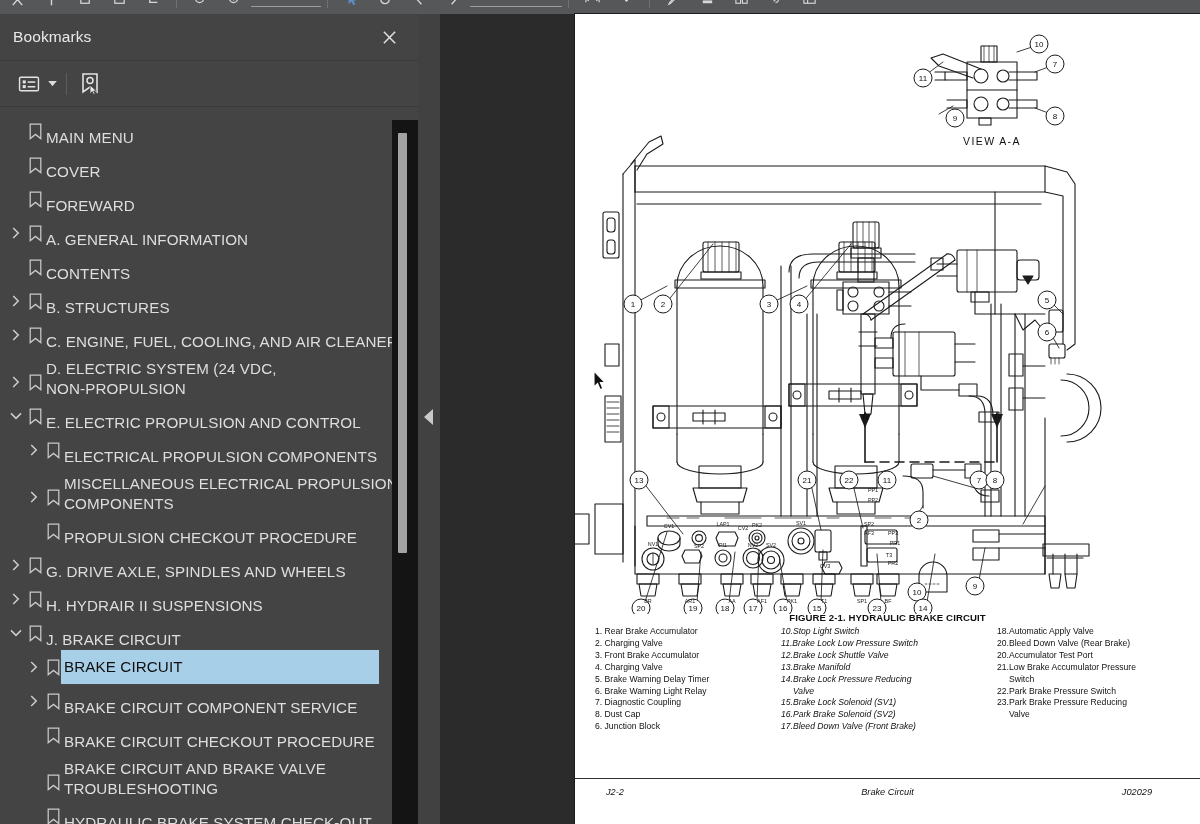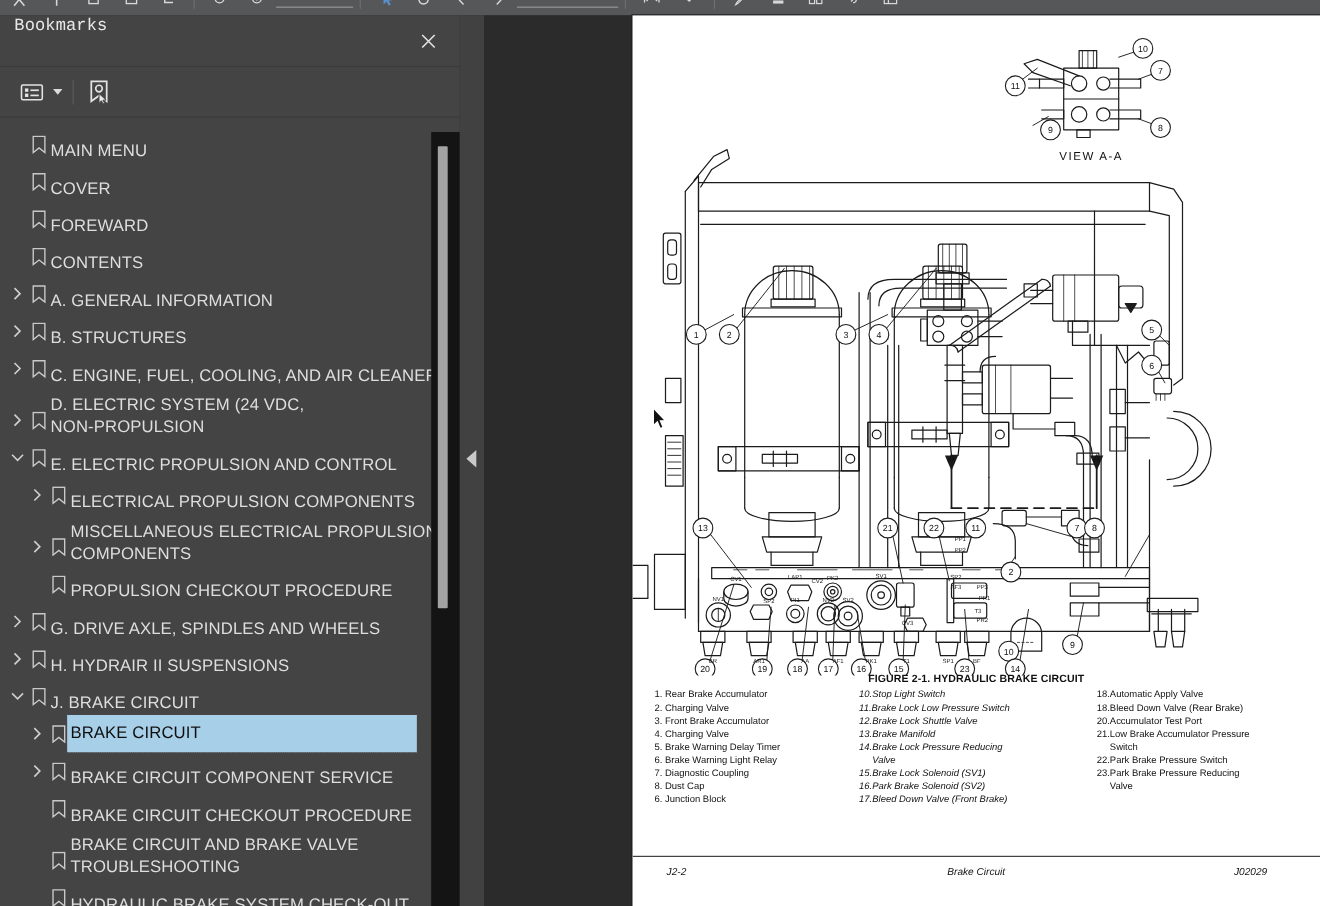--- a/index.html
+++ b/index.html
@@ -26,21 +26,21 @@
   .tb-ic svg{display:block}
 
   
   .sidebar{
     position:absolute;left:0;top:14px;width:418px;height:810px;
     background:#444444;
   }
   .sb-header{
     position:relative;height:46px;
     border-bottom:1px solid #3a3a3a;
-    display:flex;align-items:flex-start;font-family:Liberation Mono, monospace;
+    display:flex;align-items:center;
   }
   .sb-title{
     margin-left:13px;color:#e9e9e9;font-size:15.5px;letter-spacing:.1px;
   }
   .sb-close{
     position:absolute;right:18px;top:50%;transform:translateY(-50%);
     width:22px;height:22px;color:#e0e0e0;display:flex;align-items:center;justify-content:center;
     cursor:pointer;
   }
   .sb-toolbar{
@@ -328,43 +328,43 @@
           </div>
           <div class="bmk">
             <svg width="13" height="17" viewBox="0 0 13 17">
               <path d="M1.2 1 L11.8 1 L11.8 15.6 L6.5 11.4 L1.2 15.6 Z" stroke="#c9c9c9" stroke-width="1.25" fill="none"></path>
             </svg>
           </div>
           <div class="label">FOREWARD</div>
         </div>
         <div class="row lvl0">
           <div class="tw">
-            <div class="twisty empty"></div>
-          </div>
-          <div class="bmk">
-            <svg width="13" height="17" viewBox="0 0 13 17">
-              <path d="M1.2 1 L11.8 1 L11.8 15.6 L6.5 11.4 L1.2 15.6 Z" stroke="#c9c9c9" stroke-width="1.25" fill="none"></path>
-            </svg>
-          </div>
-          <div class="label">CONTENTS</div>
-        </div>
-        <div class="row lvl0">
-          <div class="tw">
             <div class="twisty">
               <svg width="8" height="12" viewBox="0 0 8 12">
                 <path d="M1.2 1 L6.2 6 L1.2 11" stroke="#cfcfcf" stroke-width="1.5" fill="none"></path>
               </svg>
             </div>
           </div>
           <div class="bmk">
             <svg width="13" height="17" viewBox="0 0 13 17">
               <path d="M1.2 1 L11.8 1 L11.8 15.6 L6.5 11.4 L1.2 15.6 Z" stroke="#c9c9c9" stroke-width="1.25" fill="none"></path>
             </svg>
           </div>
           <div class="label">A. GENERAL INFORMATION</div>
+        </div>
+        <div class="row lvl0">
+          <div class="tw">
+            <div class="twisty empty"></div>
+          </div>
+          <div class="bmk">
+            <svg width="13" height="17" viewBox="0 0 13 17">
+              <path d="M1.2 1 L11.8 1 L11.8 15.6 L6.5 11.4 L1.2 15.6 Z" stroke="#c9c9c9" stroke-width="1.25" fill="none"></path>
+            </svg>
+          </div>
+          <div class="label">CONTENTS</div>
         </div>
         <div class="row lvl0">
           <div class="tw">
             <div class="twisty">
               <svg width="8" height="12" viewBox="0 0 8 12">
                 <path d="M1.2 1 L6.2 6 L1.2 11" stroke="#cfcfcf" stroke-width="1.5" fill="none"></path>
               </svg>
             </div>
           </div>
           <div class="bmk">
@@ -958,21 +958,21 @@
               <div class="lg-item">12.Brake Lock Shuttle Valve</div>
               <div class="lg-item">13.Brake Manifold</div>
               <div class="lg-item">14.Brake Lock Pressure Reducing
      Valve</div>
               <div class="lg-item">15.Brake Lock Solenoid (SV1)</div>
               <div class="lg-item">16.Park Brake Solenoid (SV2)</div>
               <div class="lg-item">17.Bleed Down Valve (Front Brake)</div>
             </div>
           <div class="lg-col c3" id="lg3">
               <div class="lg-item">18.Automatic Apply Valve</div>
-              <div class="lg-item">18.Bleed Down Valve (Rear Brake)</div>
+              <div class="lg-item">20.Bleed Down Valve (Rear Brake)</div>
               <div class="lg-item">20.Accumulator Test Port</div>
               <div class="lg-item">21.Low Brake Accumulator Pressure
      Switch</div>
               <div class="lg-item">22.Park Brake Pressure Switch</div>
               <div class="lg-item">23.Park Brake Pressure Reducing
      Valve</div>
             </div>
         </div>
 
         <div class="foot-rule"></div>

